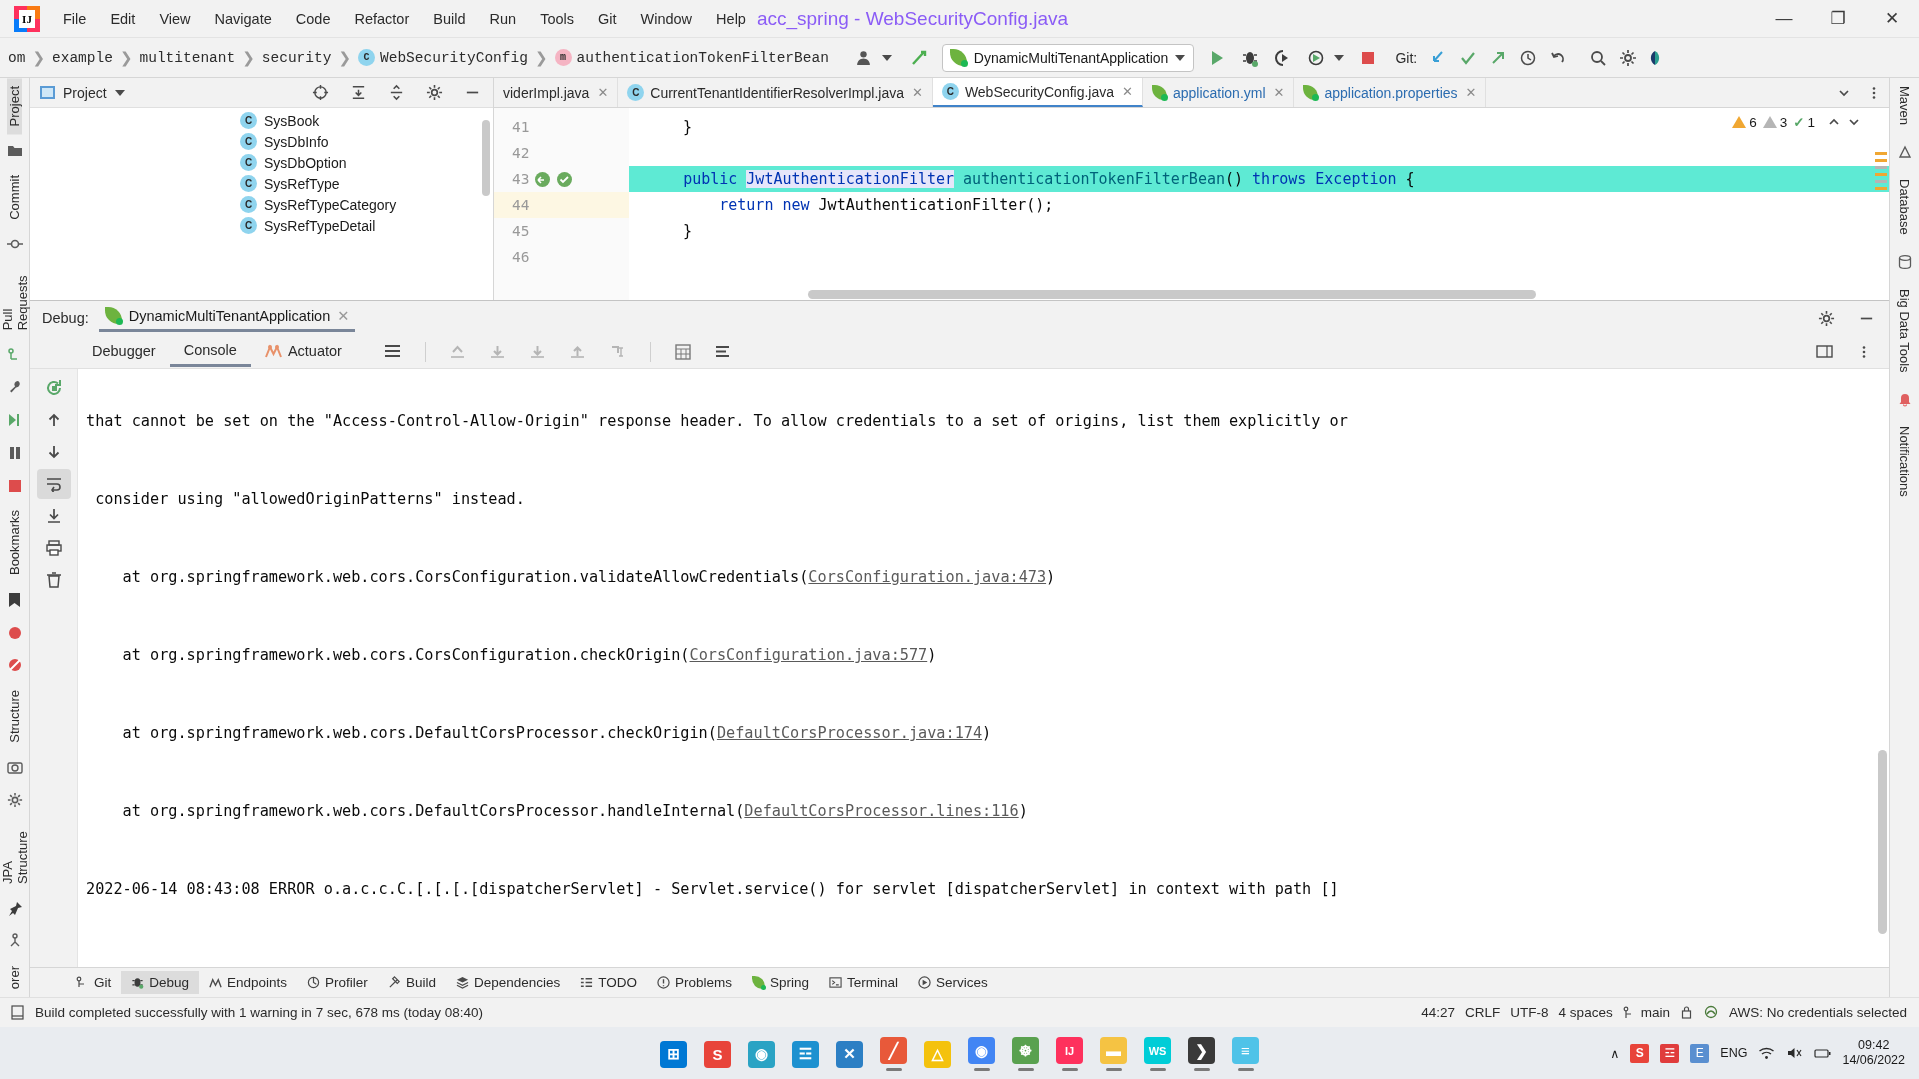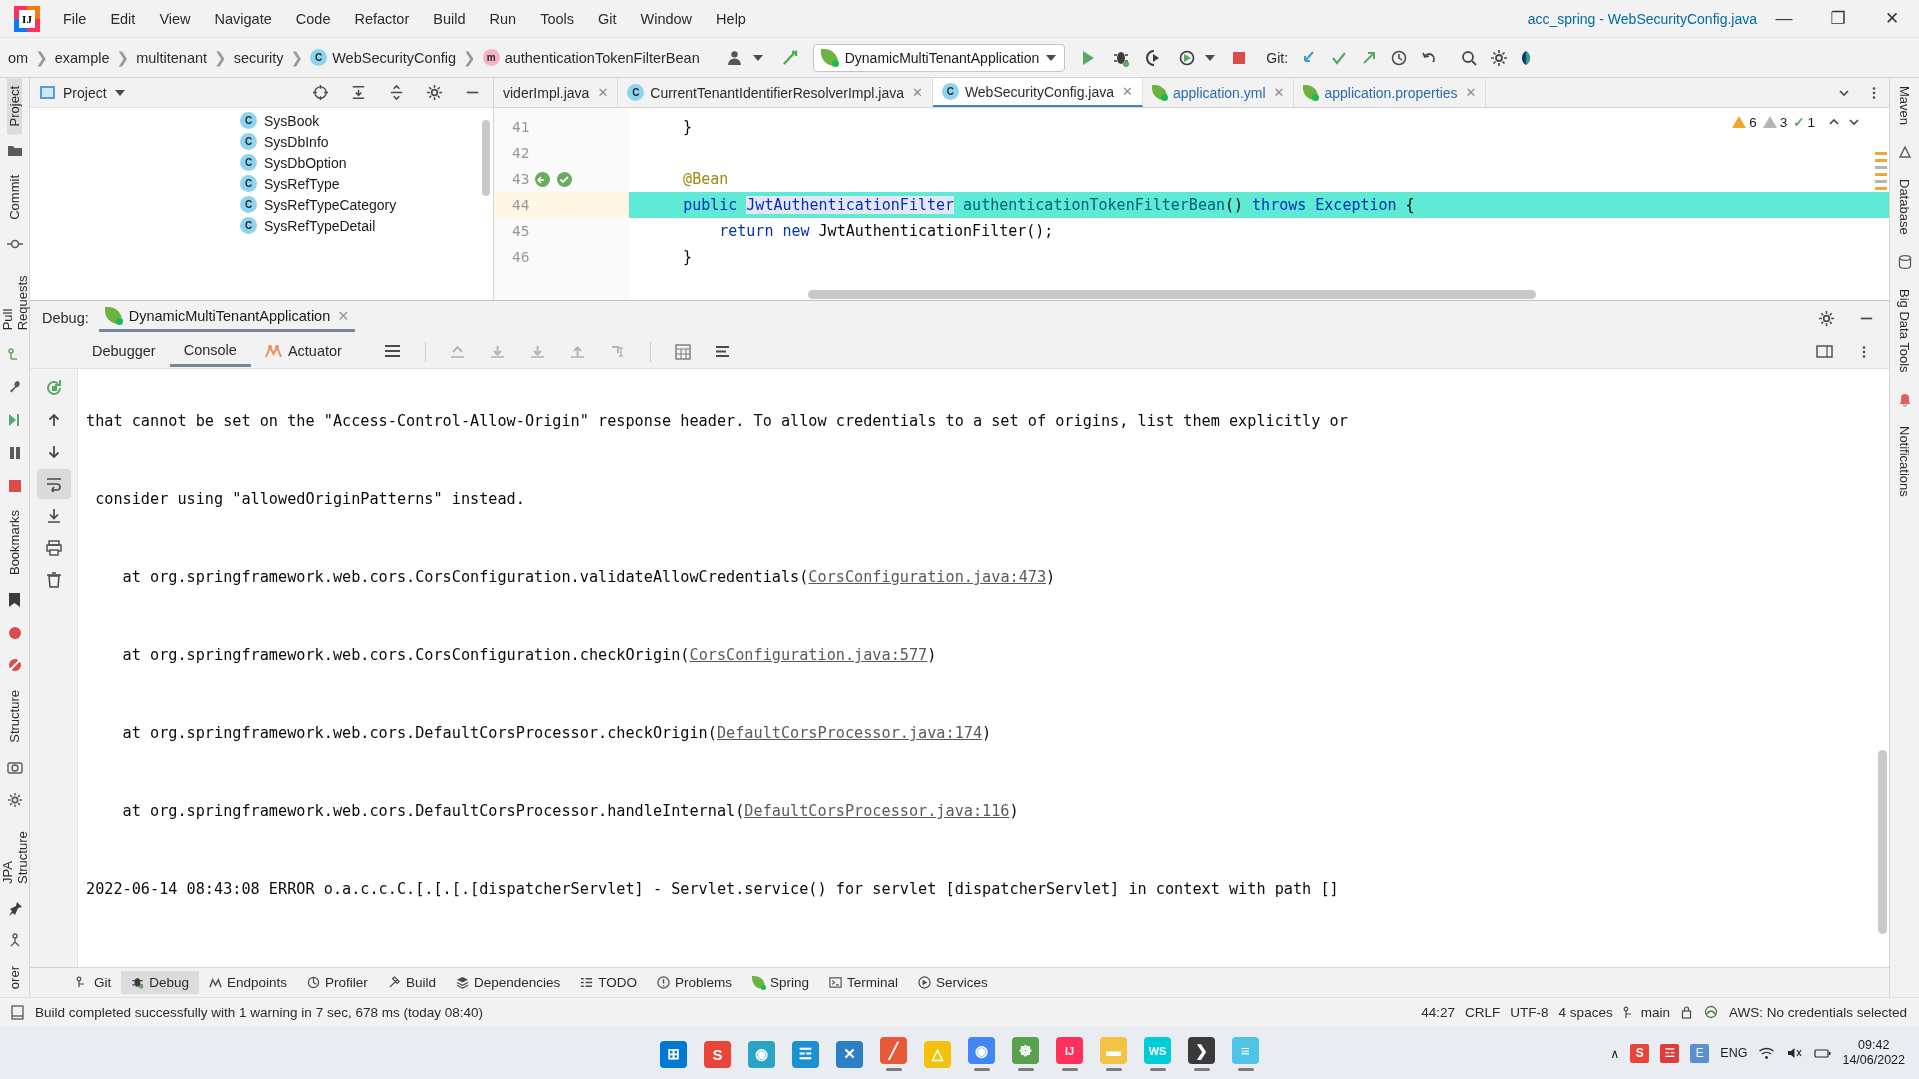--- a/index.html
+++ b/index.html
@@ -24,32 +24,32 @@
   .logo .q2 { position: absolute; right:0; top:0; width:13px; height:13px; background:#f97a12; }
   .logo .q3 { position: absolute; left:0; bottom:0; width:13px; height:13px; background:#087cfa; }
   .logo .q4 { position: absolute; right:0; bottom:0; width:13px; height:13px; background:#fe315d; }
   .logo .inner { position:absolute; left:5px; top:4px; width:16px; height:18px; background:#fff;
                  display:flex; align-items:center; justify-content:center; font-size:11px;
                  font-weight:bold; color:#000; font-family:"Liberation Serif",serif; }
   .menubar { display: flex; align-items: center; gap: 2px; }
   .menubar .mi {
     padding: 4px 11px; font-size: 14.5px; color: #2b2b2b; cursor: default; border-radius: 3px;
   }
-  .win-title { flex: 1; text-align: right; font-size: 14px; color: #0369a1; }
+  .win-title { flex: 1; text-align: left; font-size: 19px; color: #8b5cf6; }
   .wbtns { display: flex; align-items: center; }
   .wbtn { width: 54px; height: 38px; display:flex; align-items:center; justify-content:center;
           font-size: 17px; color: #3a3a3a; }
 
   
   .navbar {
     height: 40px; flex: 0 0 40px; background: #f2f2f2; display: flex; align-items: center;
     border-bottom: 1px solid #d6d6d6; padding-left: 4px; gap: 0;
   }
   .crumbs { display: flex; align-items: center; font-size: 14.5px; color: #2b2b2b; }
-  .crumbs .c { display:flex; align-items:center; gap:5px; padding: 3px 4px; }
+  .crumbs .c { display:flex; align-items:center; gap:5px; padding: 3px 4px; font-family: Liberation Mono, monospace; }
   .crumbs .sep { color: #9a9a9a; padding: 0 3px; font-size: 15px; }
   .cicon { width: 17px; height: 17px; border-radius: 50%; display:inline-flex;
            align-items:center; justify-content:center; font-size:10px; color:#2a2a2a; font-weight:bold; }
   .cicon.cls { background: #8fd4ee; }
   .cicon.mth { background: #f5b4c3; }
   .tbtn { width: 30px; height: 30px; display:flex; align-items:center; justify-content:center;
           border-radius:4px; color:#4a4a4a; }
 
   .runconfig {
     display:flex; align-items:center; gap:7px; border:1px solid #c4c4c4; border-radius:4px;
@@ -620,21 +620,20 @@
                   <span>45</span>
                 </div>
               <div class="gline">
                   <span>46</span>
                 </div>
             </div>
 
             <div class="codecol">
               <div class="cline"><span class="plain">    }</span></div>
               <div class="cline"><span class="plain"></span></div>
-              <div class="cline"><span class="ann">    @Bean</span></div>
               <div class="cline hl">
                 <span class="plain">    </span><span class="kw">public</span><span class="plain"> </span><span class="type-hl" style="color:#0033b3">JwtAuthenticationFilter</span><span class="plain"> </span><span class="fn">authenticationTokenFilterBean</span><span class="plain">() </span><span class="kw">throws</span><span class="plain"> </span><span style="color:#0033b3">Exception</span><span class="plain"> {</span>
               </div>
               <div class="cline">
                 <span class="plain">        </span><span class="kw">return</span><span class="plain"> </span><span class="kw">new</span><span class="plain"> </span><span style="color:#0a0a0a">JwtAuthenticationFilter</span><span class="plain">();</span>
               </div>
               <div class="cline"><span class="plain">    }</span></div>
 
               <div class="inspect">
                 <span class="chip">
@@ -829,21 +828,21 @@
                 </svg>
             </div>
           </div>
 
           <div class="console">
             <div class="ln" style="position:relative;top:-13px">that cannot be set on the "Access-Control-Allow-Origin" response header. To allow credentials to a set of origins, list them explicitly or</div>
             <div class="ln" style="position:relative;top:-13px"> consider using "allowedOriginPatterns" instead.</div>
             <div class="ln" style="position:relative;top:-13px"><span>    at org.springframework.web.cors.CorsConfiguration.validateAllowCredentials(</span><span class="lnk">CorsConfiguration.java:473</span><span>)</span></div>
             <div class="ln" style="position:relative;top:-13px"><span>    at org.springframework.web.cors.CorsConfiguration.checkOrigin(</span><span class="lnk">CorsConfiguration.java:577</span><span>)</span></div>
             <div class="ln" style="position:relative;top:-13px"><span>    at org.springframework.web.cors.DefaultCorsProcessor.checkOrigin(</span><span class="lnk">DefaultCorsProcessor.java:174</span><span>)</span></div>
-            <div class="ln" style="position:relative;top:-13px"><span>    at org.springframework.web.cors.DefaultCorsProcessor.handleInternal(</span><span class="lnk">DefaultCorsProcessor.java:116</span><span>)</span></div>
+            <div class="ln" style="position:relative;top:-13px"><span>    at org.springframework.web.cors.DefaultCorsProcessor.handleInternal(</span><span class="lnk">DefaultCorsProcessor.lines:116</span><span>)</span></div>
             <div class="ln" style="position:relative;top:-13px">2022-06-14 08:43:08 ERROR o.a.c.c.C.[.[.[.[dispatcherServlet] - Servlet.service() for servlet [dispatcherServlet] in context with path []</div>
             
             
             
             
             
             
             
             
             

